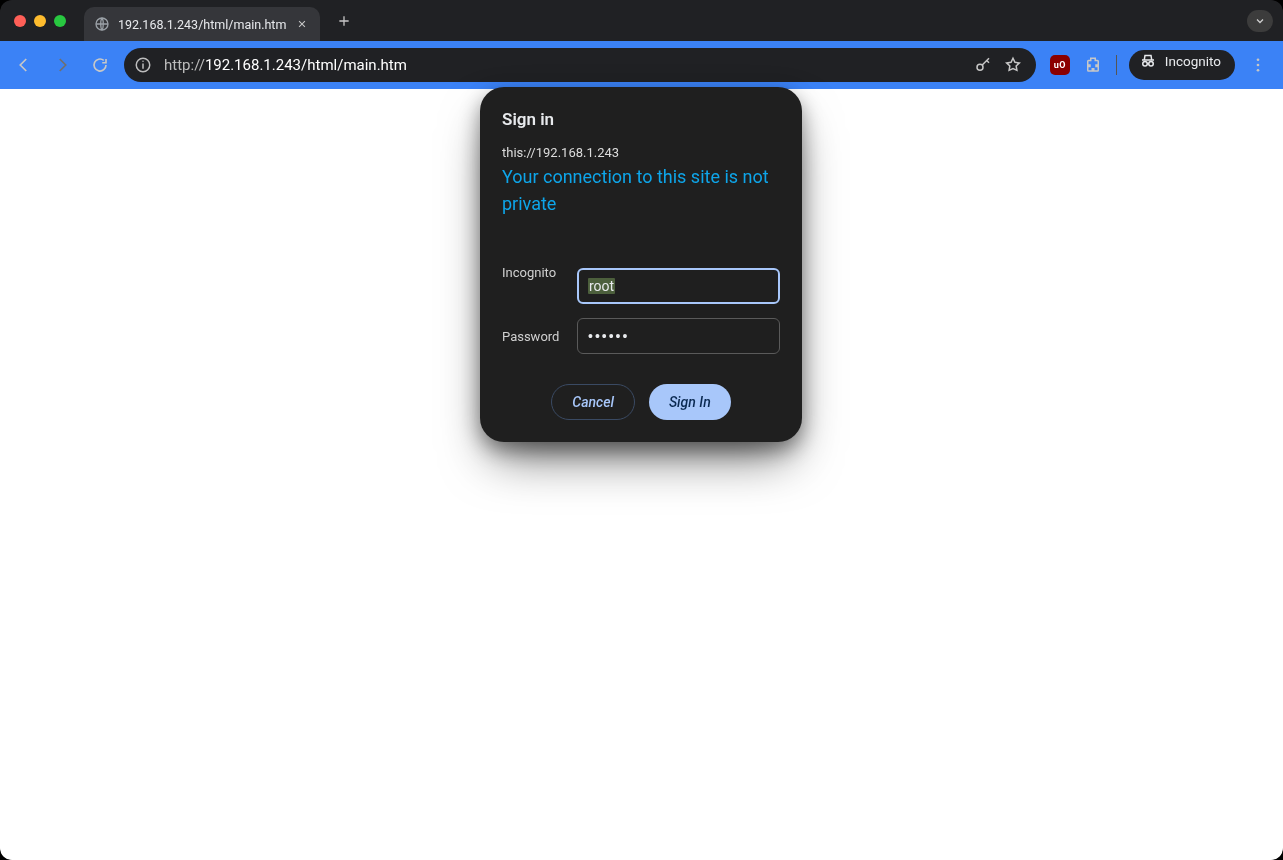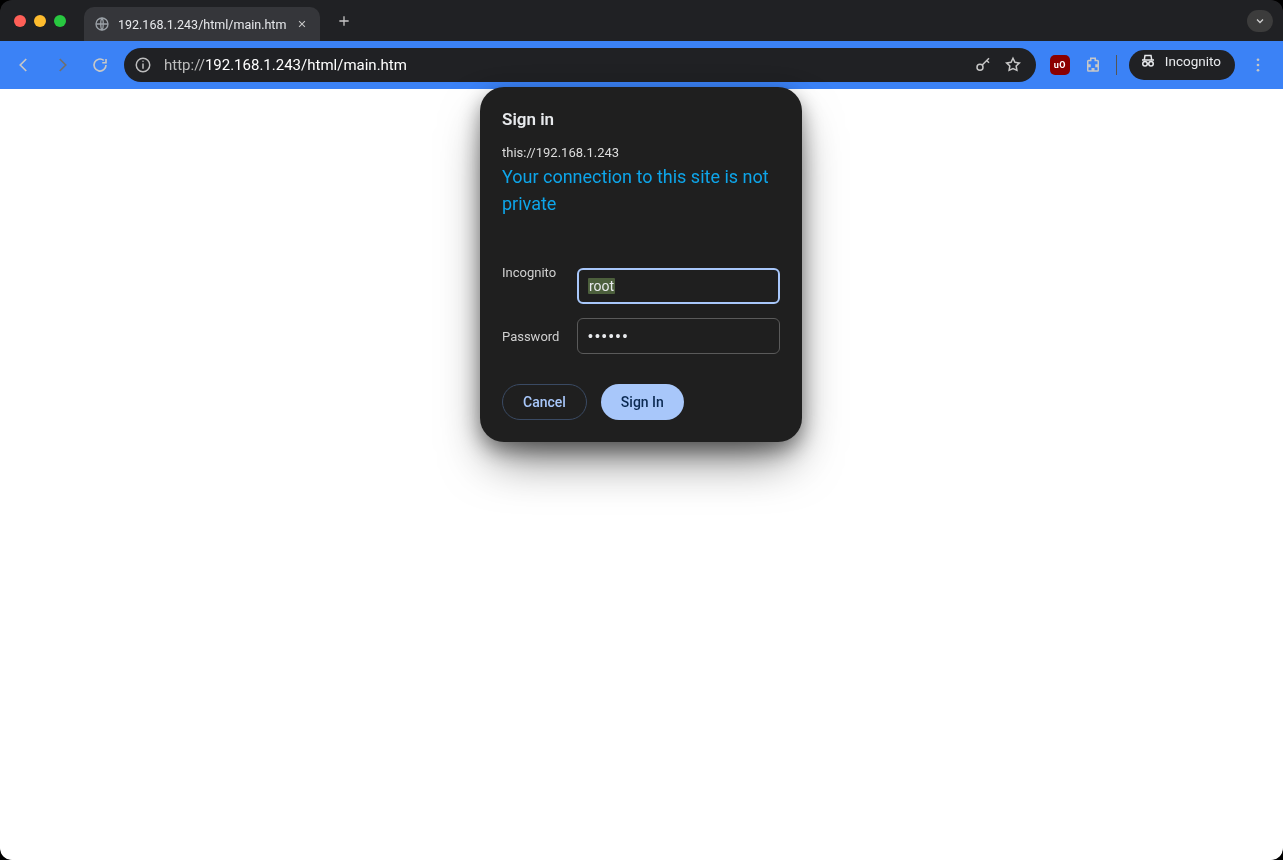--- a/index.html
+++ b/index.html
@@ -130,21 +130,21 @@
   .form-row input.focused {
     border:2px solid #a8c7fa; padding:0 9px;
   }
   .form-row input.focused::selection { background:#495a3f; }
   .sel-highlight {
     
     background:#4c5f3c; color:#e8eaed; padding:0 1px; border-radius:1px;
   }
 
   .dialog-actions {
-    display:flex; justify-content:flex-start; gap:14px; margin-top:30px;
+    display:flex; justify-content:center; gap:14px; margin-top:30px;font-style:italic;
   }
   .btn {
     height:36px; border-radius:18px; font-size:14px; font-weight:500;
     display:flex; align-items:center; justify-content:center; cursor:pointer;
     user-select:none;
   }
   .btn-cancel {
     padding:0 20px; color:#a8c7fa; background:transparent; border:1px solid #3a4a63;
   }
   .btn-signin {

